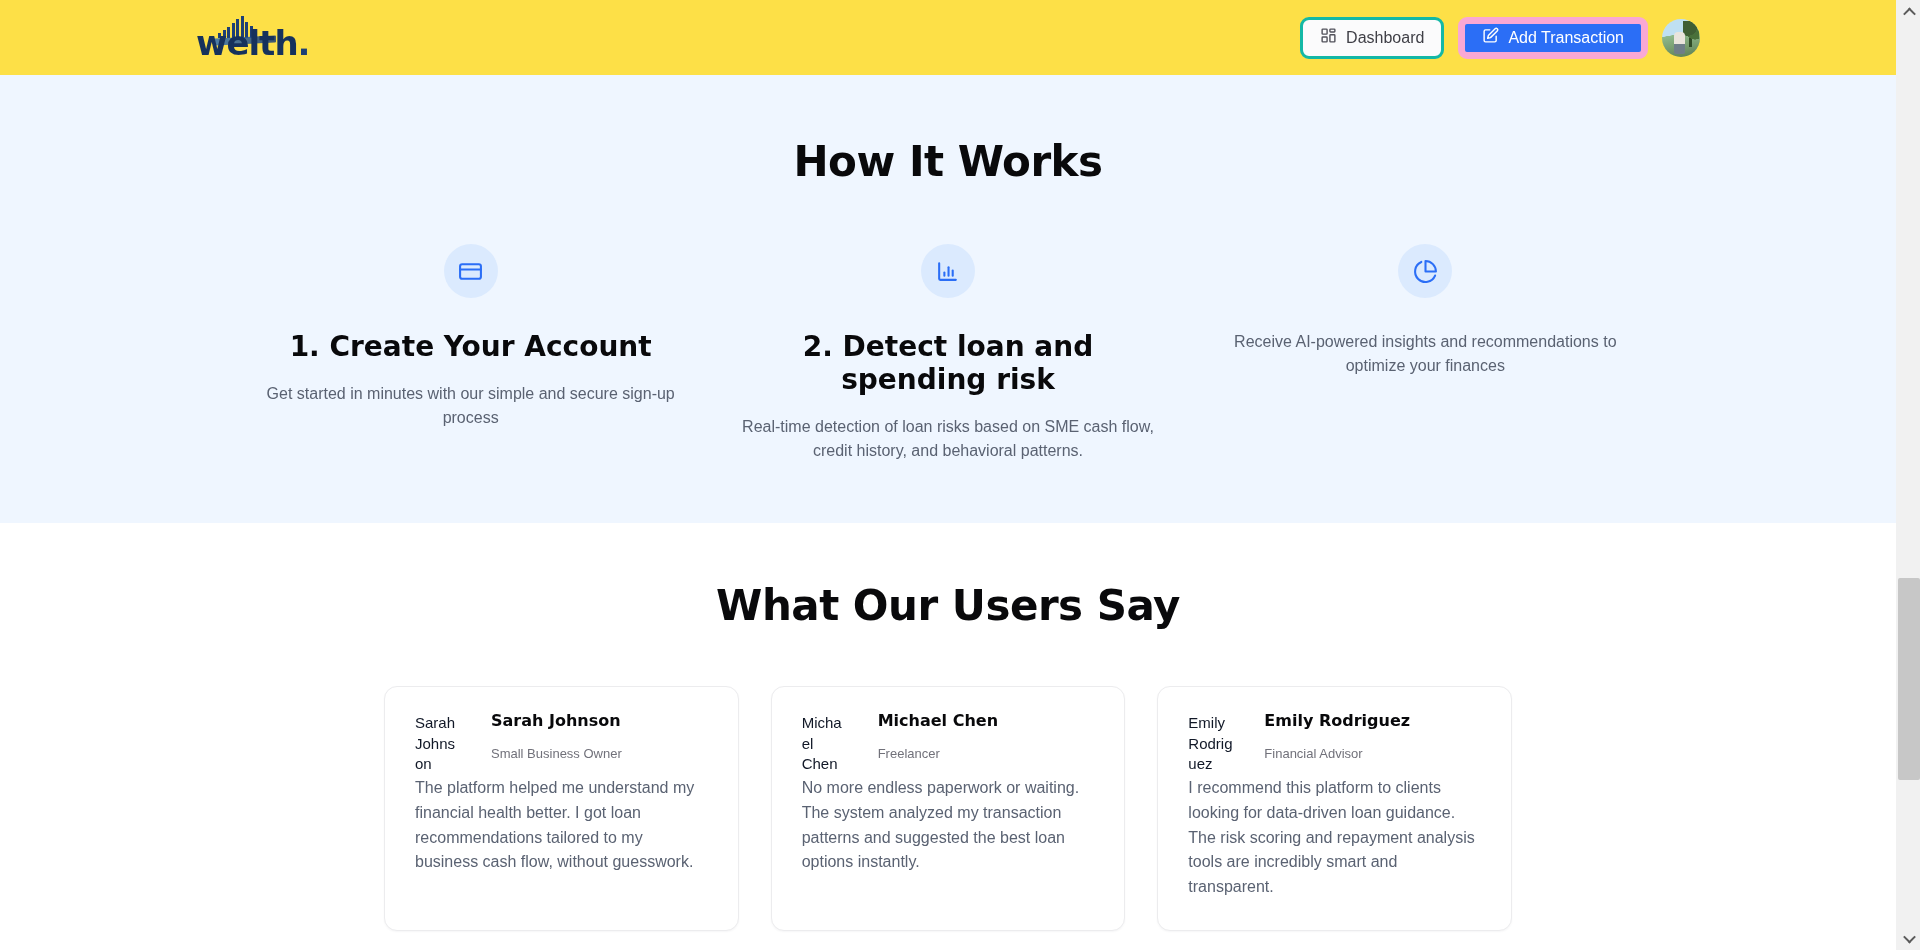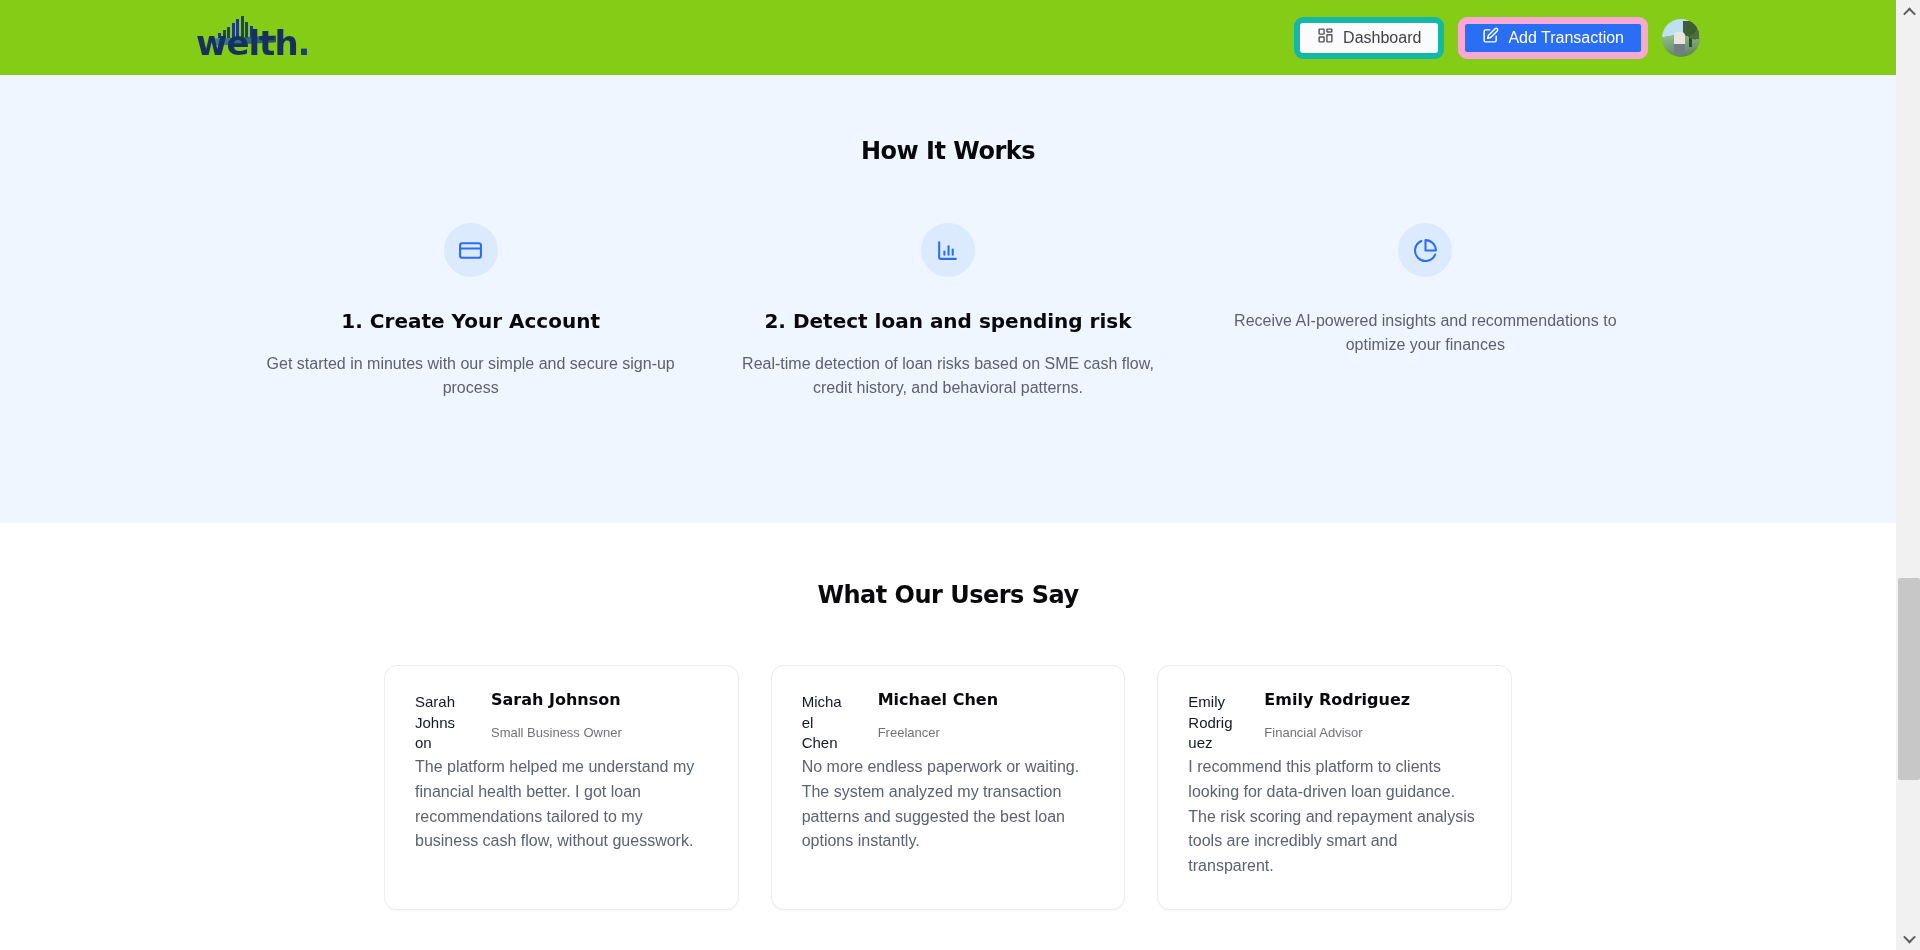--- a/index.html
+++ b/index.html
@@ -8,21 +8,21 @@
     font-family: "Liberation Sans", sans-serif;
     background: #ffffff;
     overflow: hidden;
   }
   .page { position: relative; width: 1920px; height: 950px; display: flex; }
   .viewport { width: 1896px; height: 950px; position: relative; overflow: hidden; background:#fff; }
 
   
   .header {
     height: 75px; width: 100%;
-    background: #84cc16;
+    background: #fde047;
     display: flex; align-items: center;
     padding: 0 196px 0 196px;
     justify-content: space-between;
     position: relative; z-index: 5;
   }
   .logo-wrap { display: flex; align-items: flex-end; height: 52px; }
   .logo { position: relative; width: 104px; height: 50px; }
   .logo-bars { position: absolute; left: 22px; top: 2px; display: flex; align-items: flex-end; gap: 1.5px; height: 22px;}
   .logo-bars i { display:block; width: 3px; background: #1d3f75; }
   .logo-text {
@@ -41,21 +41,21 @@
   }
 
   .header-right { display:flex; align-items:center; gap: 14px; }
   .btn {
     display:inline-flex; align-items:center; gap: 9px;
     height: 42px; padding: 0 17px;
     border-radius: 9px; font-size: 16px;
     cursor: pointer; white-space: nowrap;
   }
   .btn-outline {
-    background:#fbfbfc; border:6px solid #14b8a6; color:#3f3f46;
+    background:#fbfbfc; border:3px solid #14b8a6; color:#3f3f46;
   }
   .btn-primary {
     background:#2b6ef6; border:7px solid #f9a8d4; color:#ffffff;
   }
   .avatar {
     width: 38px; height: 38px; border-radius: 50%;
     overflow:hidden; flex:none;
     background: linear-gradient(170deg,#bfe0f2 0%, #bfe0f2 40%, #8fb98b 41%, #5d7e52 100%);
     position: relative;
   }
@@ -76,36 +76,36 @@
 
   
   .how-section {
     background: #eff6ff;
     padding: 62px 0 0 0;
     height: 448px;
   }
   .section-title {
     text-align:center;
     font-family: "DejaVu Sans", sans-serif;
-    font-size: 24px; font-weight: 700; color: #09090b;
+    font-size: 42px; font-weight: 700; color: #09090b;
     letter-spacing: -0.5px;
   }
   .steps {
     display:flex; max-width: 1480px; margin: 0 auto; padding: 0 24px;
     margin-top: 58px;
   }
   .step { flex:1; text-align:center; padding: 0 24px; }
   .step-icon {
     width: 54px; height: 54px; border-radius: 50%;
     background: #dbeafe; margin: 0 auto 32px auto;
     display:flex; align-items:center; justify-content:center;
   }
   .step-title {
     font-family: "DejaVu Sans", sans-serif;
-    font-size: 20px; font-weight: 700; color:#09090b; margin-bottom: 19px;
+    font-size: 28px; font-weight: 700; color:#09090b; margin-bottom: 19px;
   }
   .step-desc {
     font-size: 16px; color:#5a6272; line-height: 1.48; max-width: 460px; margin: 0 auto;
   }
 
   
   .testi-section { background:#ffffff; padding-top: 58px; }
   .testi-grid {
     display:flex; gap: 32px; max-width: 1520px; margin: 0 auto;
     padding: 0 196px; margin-top: 56px;

